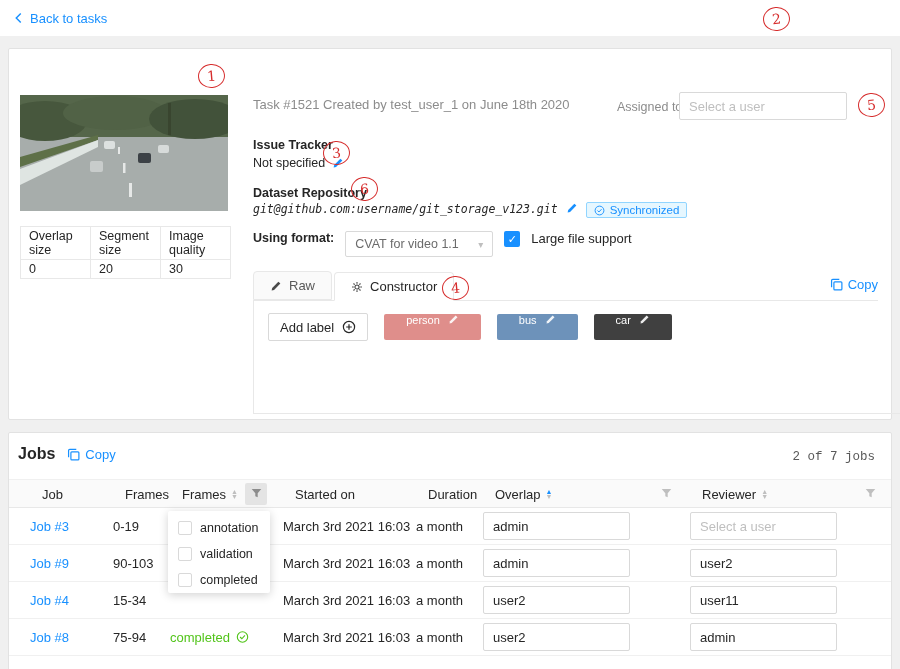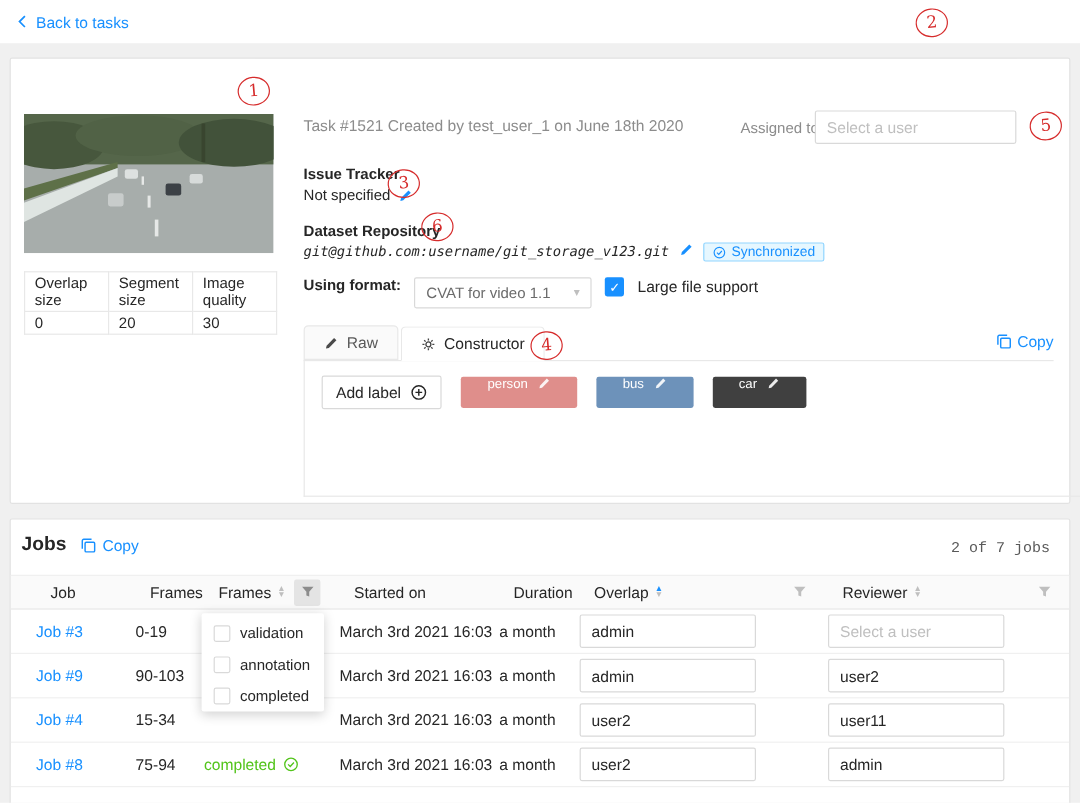--- a/index.html
+++ b/index.html
@@ -367,25 +367,25 @@
     </span>
     <span class="jcell" style="left:274px">March 3rd 2021 16:03</span>
     <span class="jcell" style="left:407px">a month</span>
     <input class="ui row-input" style="left: 474px;" value="user2">
     <input class="ui row-input" style="left: 681px;" value="admin">
   </div>
 
   <div class="filter-panel">
     <div class="fitem">
       <span class="fcb"></span>
-      <span>validation</span>
+      <span>annotation</span>
     </div>
     <div class="fitem">
       <span class="fcb"></span>
-      <span>annotation</span>
+      <span>validation</span>
     </div>
     <div class="fitem">
       <span class="fcb"></span>
       <span>completed</span>
     </div>
   </div>
 </div>
 
 <span class="ann" style="left:198px; top:64px">1</span>
 <span class="ann" style="left:763px; top:7px">2</span>

